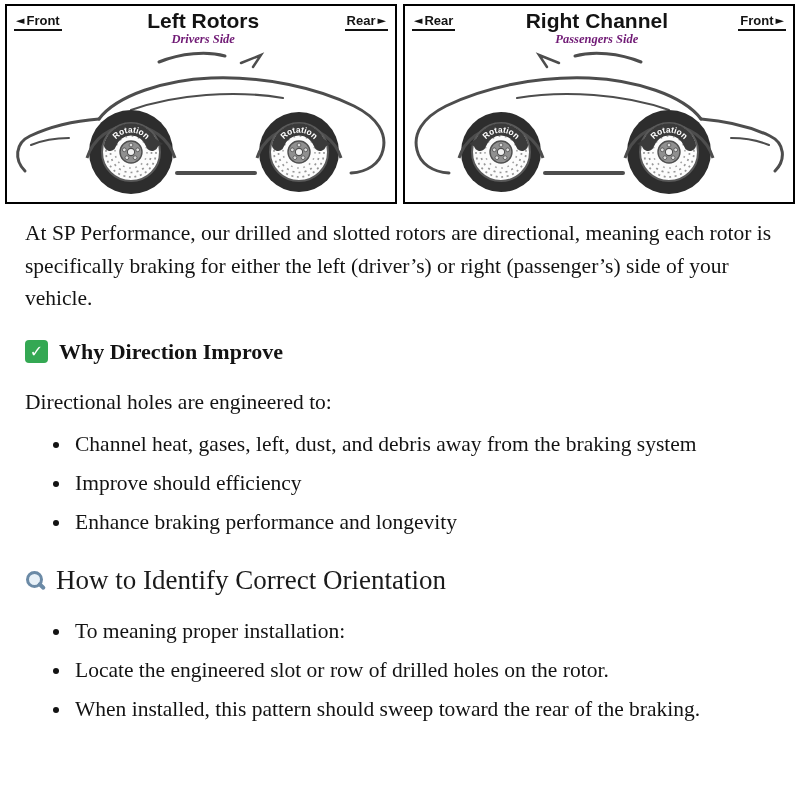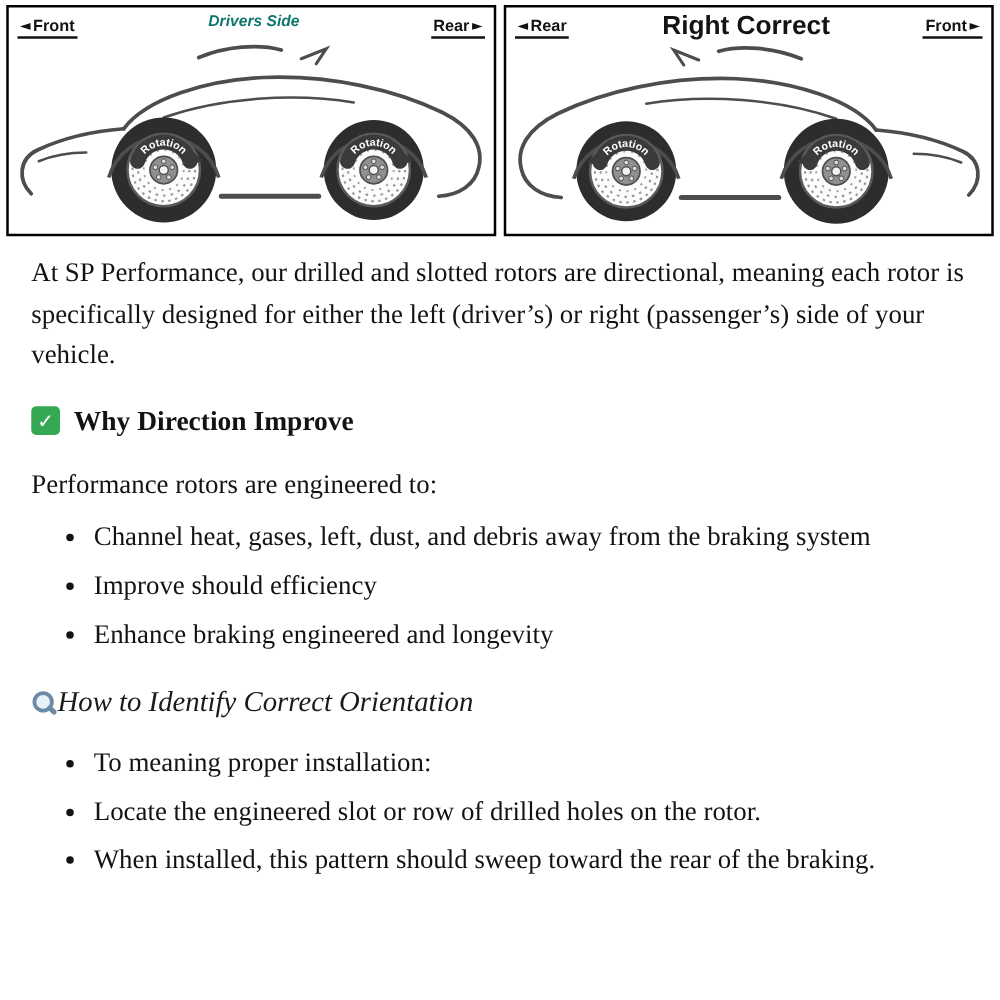--- a/index.html
+++ b/index.html
@@ -14,36 +14,36 @@
   .panel { flex:1 1 0; border:2px solid #000; background:#fff; padding:3px 4px 2px; }
   .panel-header { display:grid; grid-template-columns:auto 1fr auto; align-items:start; padding:1px 3px 0; }
   .dir-label {
     font-family:"Liberation Sans", sans-serif; font-weight:bold; font-size:13px;
     border-bottom:2.5px solid #111; padding:0 2px 1px; margin-top:3px;
     display:inline-flex; align-items:center; gap:2px; white-space:nowrap;
   }
   .tri { font-size:11px; line-height:1; font-family:"DejaVu Sans", sans-serif; }
   .panel-titles { text-align:center; }
   .panel-title { font-family:"Liberation Sans", sans-serif; font-weight:bold; font-size:21px; line-height:1.05; }
-  .panel-subtitle { font-family:Liberation Sans, sans-serif; font-weight:bold; font-style:italic; font-size:12.5px; color:#0f766e; }
+  .panel-subtitle { font-family:Liberation Serif, serif; font-weight:bold; font-style:italic; font-size:12.5px; color:#701a75; }
   .car-svg { display:block; width:100%; margin-top:1px; }
 
   
   .article { padding:13px 25px 0; font-size:21.5px; line-height:1.52; }
   .intro { margin-bottom:20px; }
   .h-check { display:flex; align-items:center; gap:11px; font-size:22px; font-weight:bold; margin:20px 0 17px; }
   .check-box {
     width:23px; height:23px; border-radius:4px; background:#34a853; color:#fff;
     display:inline-flex; align-items:center; justify-content:center;
     font:bold 16px/1 "DejaVu Sans", sans-serif; flex:none;
   }
   .lead { margin-bottom:8px; }
   ul.blt { list-style:disc; padding-left:47px; margin:10px 0 16px; }
   ul.blt li { margin-bottom:6px; padding-left:3px; }
-  .h-mag { display:flex; align-items:center; gap:0; font-size:23px; font-weight:normal; margin:22px 0 14px; color:#1a1a1a;font-style:italic; }
+  .h-mag { display:flex; align-items:center; gap:10px; font-size:27px; font-weight:normal; margin:22px 0 14px; color:#1a1a1a; }
   .mag-icon { position:relative; width:21px; height:21px; flex:none; }
   .mag-icon::before {
     content:""; position:absolute; left:1px; top:1px; width:11px; height:11px;
     border:3px solid #6b8aa6; border-radius:50%; background:#e8f1f8;
   }
   .mag-icon::after {
     content:""; position:absolute; width:9px; height:4px; background:#6b8aa6;
     border-radius:2px; transform:rotate(43deg); left:12px; top:14px;
   }
 </style>
@@ -52,20 +52,21 @@
 
 <div class="diagram-row">
 
   <div class="panel">
     <div class="panel-header">
       <span class="dir-label">
         <span class="tri">◄</span>
         <span>Front</span>
       </span>
       <span class="panel-titles">
+        <div class="panel-title">Left Rotors</div>
         <div class="panel-subtitle">Drivers Side</div>
       </span>
       <span class="dir-label">
         <span>Rear</span>
         <span class="tri">►</span>
       </span>
     </div>
 
     <svg class="car-svg" viewBox="0 0 380 152">
       <defs>
@@ -122,21 +123,22 @@
     </svg>
   </div>
 
   <div class="panel">
     <div class="panel-header">
       <span class="dir-label">
         <span class="tri">◄</span>
         <span>Rear</span>
       </span>
       <span class="panel-titles">
-        <div class="panel-title">Right Correct</div>
+        <div class="panel-title">Right Channel</div>
+        <div class="panel-subtitle">Passengers Side</div>
       </span>
       <span class="dir-label">
         <span>Front</span>
         <span class="tri">►</span>
       </span>
     </div>
 
     <svg class="car-svg" viewBox="0 0 380 152">
       <defs>
         <g id="rotor-r">
@@ -189,33 +191,33 @@
           <text><textPath href="#arc-rr" startOffset="50%" text-anchor="middle">Rotation</textPath></text>
           <text><textPath href="#arc-rf" startOffset="50%" text-anchor="middle">Rotation</textPath></text>
         </g>
       </g>
     </svg>
   </div>
 </div>
 
 <div class="article">
 
-  <p class="intro">At SP Performance, our drilled and slotted rotors are directional, meaning each rotor is specifically designed for either the left (driver’s) or right (passenger’s) side of your vehicle.</p>
+  <p class="intro">At SP Performance, our drilled and slotted rotors are directional, meaning each rotor is specifically braking for either the left (driver’s) or right (passenger’s) side of your vehicle.</p>
 
   <div class="h-check">
     <span class="check-box">✓</span>
     <span>Why Direction Improve</span>
   </div>
 
-  <p class="lead">Performance rotors are engineered to:</p>
+  <p class="lead">Directional holes are engineered to:</p>
 
   <ul class="blt">
     <li>Channel heat, gases, left, dust, and debris away from the braking system</li>
     <li>Improve should efficiency</li>
-    <li>Enhance braking engineered and longevity</li>
+    <li>Enhance braking performance and longevity</li>
   </ul>
 
   <div class="h-mag">
     <span class="mag-icon"></span>
     <span>How to Identify Correct Orientation</span>
   </div>
 
   <ul class="blt">
     <li>To meaning proper installation:</li>
     <li>Locate the engineered slot or row of drilled holes on the rotor.</li>

